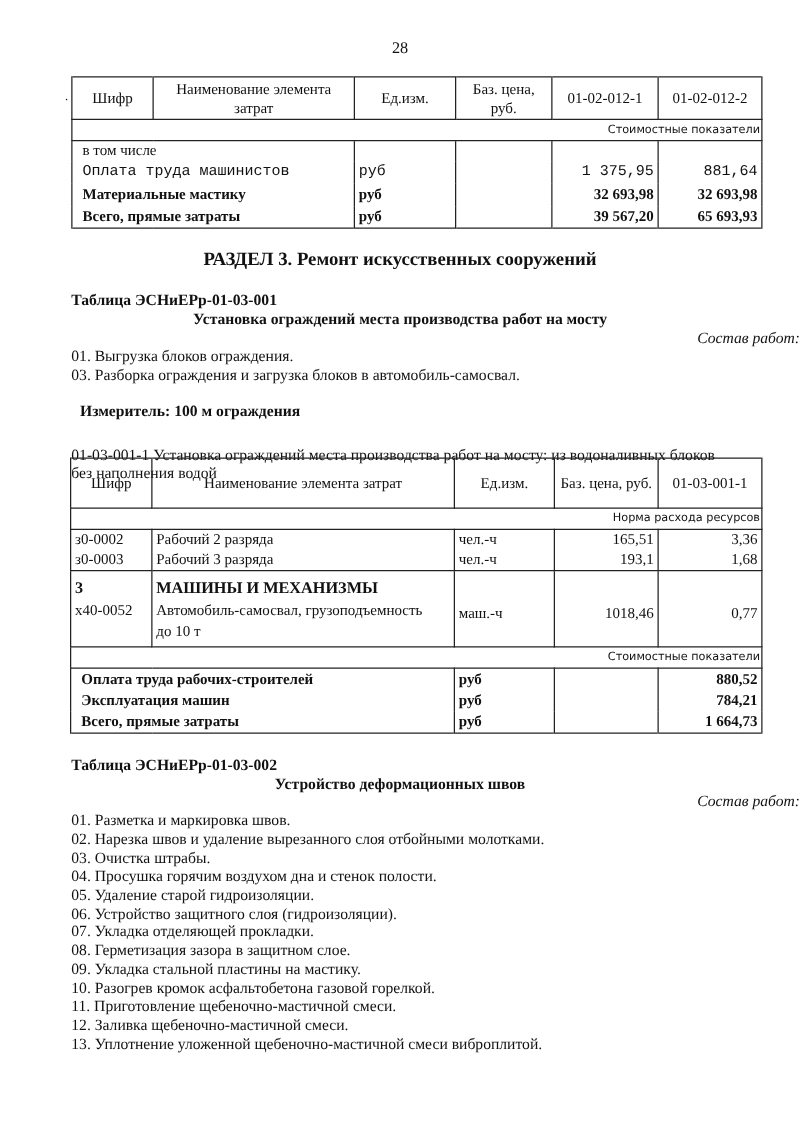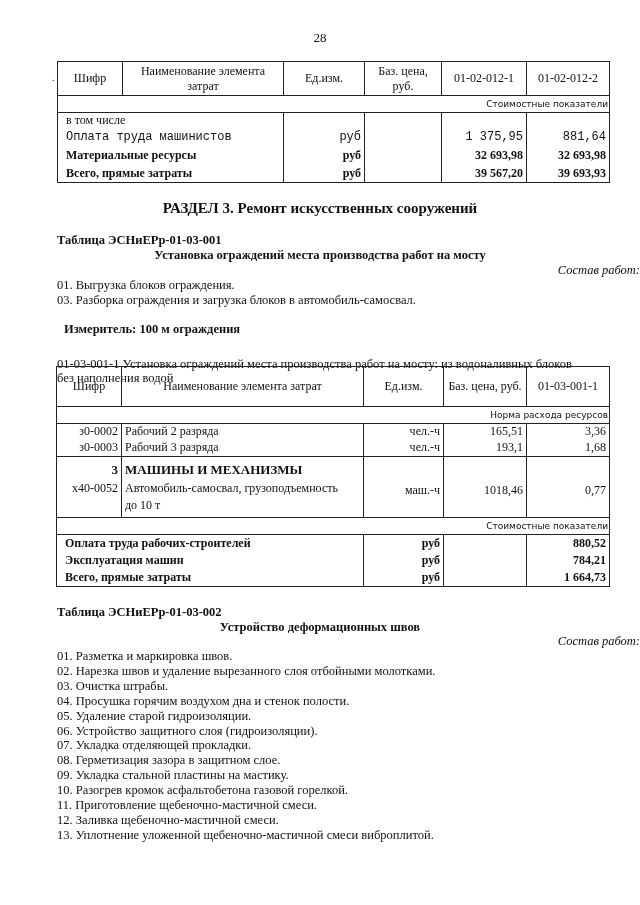--- a/index.html
+++ b/index.html
@@ -15,21 +15,21 @@
     .page-number { left: 0; width: 640px; top: 30px; text-align: center; font-size: 13px; }
     .stray-dot { left: 52px; top: 72px; font-size: 10px; }
 
     table.t { position: absolute; border-collapse: collapse; table-layout: fixed; font-size: 12px; }
     table.t td { border-left: 1px solid #222; border-right: 1px solid #222; padding: 0 3px; vertical-align: middle; line-height: 15px; }
     table.t { border: 1.5px solid #222; }
     table.t tr.hdr td { border-bottom: 1.5px solid #222; text-align: center; }
     table.t tr.sub td { border-bottom: 1.5px solid #222; text-align: right; font-family: "DejaVu Sans", "Liberation Sans", sans-serif; font-size: 9px; padding-right: 1px; height: 17px; }
     table.t tr.group-end td { border-bottom: 1.5px solid #222; }
     .r { text-align: right; }
-    .c { text-align: right; }
+    .c { text-align: left; }
     .b { font-weight: bold; }
 
     .section-title { left: 0; width: 640px; top: 200px; text-align: center; font-weight: bold; font-size: 15px; }
     .tbl-label { left: 57px; font-weight: bold; font-size: 12.5px; }
     .tbl-title { left: 0; width: 640px; text-align: center; font-weight: bold; font-size: 12.5px; }
     .works-title { left: 0; width: 640px; text-align: right; font-style: italic; font-size: 12.5px; }
     .text-line { left: 57px; font-size: 12.5px; white-space: nowrap; margin-top: 20px; }
     .measure { left: 64px; font-weight: bold; font-size: 12.5px; }
     .list { left: 57px; font-size: 12.5px; line-height: 14.9px; }
     .list div { white-space: nowrap; }
@@ -69,32 +69,32 @@
     <td class="r"></td>
   </tr>
   <tr style="height:18px;font-family:Liberation Mono, monospace;">
     <td colspan="2" style="border-right:none; padding-left:8px;">Оплата труда машинистов</td>
     <td class="c">руб</td>
     <td></td>
     <td class="r">1 375,95</td>
     <td class="r">881,64</td>
   </tr>
   <tr style="height:18px;" class="b">
-    <td colspan="2" style="border-right:none; padding-left:8px;">Материальные ресурсы</td>
+    <td colspan="2" style="border-right:none; padding-left:8px;">Материальные мастику</td>
     <td class="c">руб</td>
     <td></td>
     <td class="r">32 693,98</td>
     <td class="r">32 693,98</td>
   </tr>
   <tr style="height:18px;" class="b">
     <td colspan="2" style="border-right:none; padding-left:8px;">Всего, прямые затраты</td>
     <td class="c">руб</td>
     <td></td>
     <td class="r">39 567,20</td>
-    <td class="r">39 693,93</td>
+    <td class="r">65 693,93</td>
   </tr>
 </tbody>
   </table>
 
 <div class="abs section-title">РАЗДЕЛ 3. Ремонт искусственных сооружений</div>
 
 <div class="abs tbl-label" style="top:233px;">Таблица  ЭСНиЕРр-01-03-001</div>
 <div class="abs tbl-title" style="top:248px;">Установка ограждений места производства работ на мосту</div>
 <div class="abs works-title" style="top:263px;">Состав работ:</div>
 <div class="abs list" style="top:278px;">

